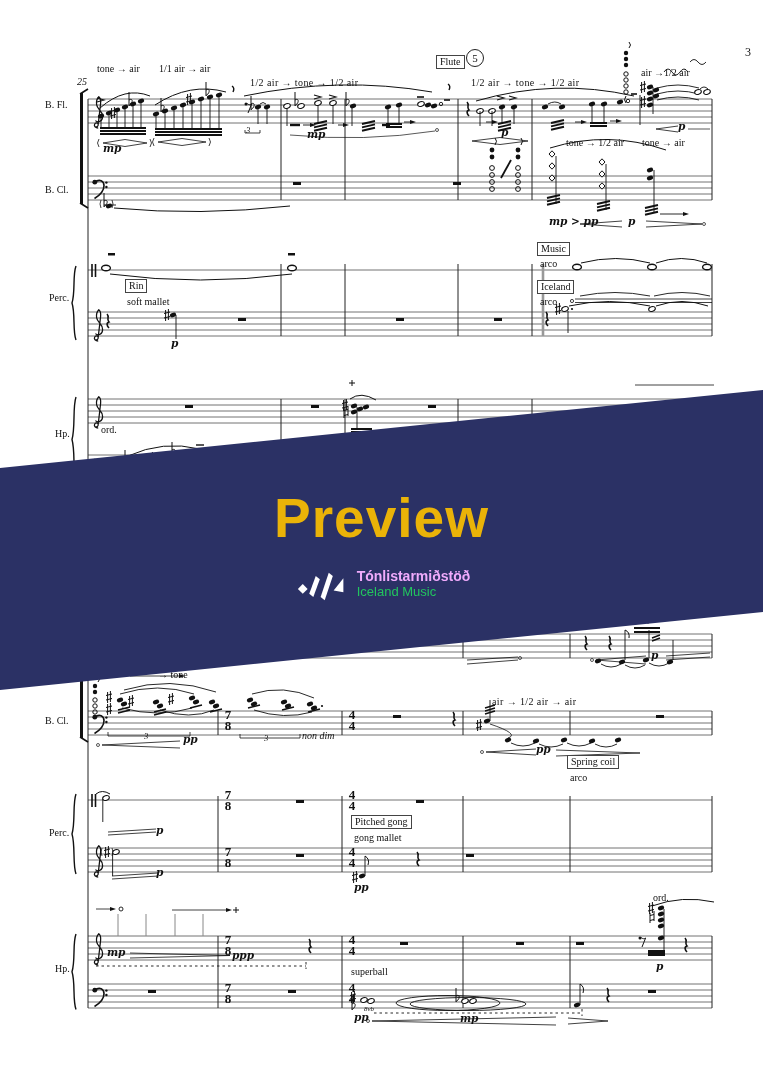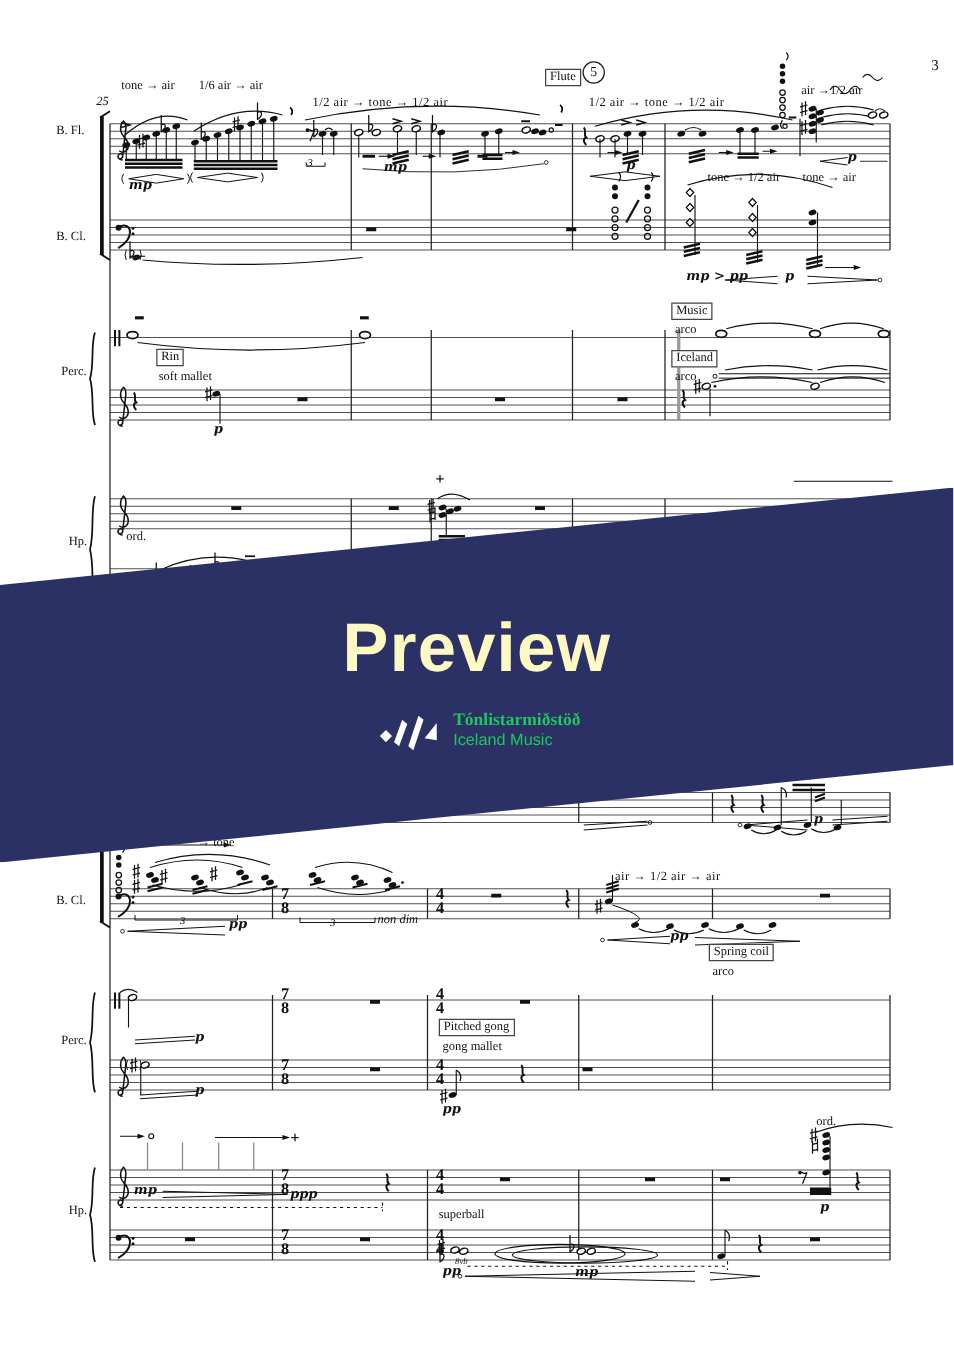--- a/index.html
+++ b/index.html
@@ -17,26 +17,26 @@
         line-height:11px;z-index:2}
   .tsig span{display:block}
   .tup{position:absolute;font-style:italic;font-size:8.5px;z-index:2}
   .pgnum{position:absolute;font-size:12px;z-index:2}
   .circnum{position:absolute;width:16px;height:16px;border:1.2px solid #222;border-radius:50%;
            text-align:center;line-height:16px;font-size:11px;background:#fff;z-index:2}
   .oct{position:absolute;font-style:italic;font-size:7px;z-index:2}
   
   #banner{position:absolute;left:0;top:390px;width:763px;height:300px;background:#2b3165;
           clip-path:polygon(0 26%,100% 0%,100% 74%,0 100%);z-index:10}
-  #banner .title{position:absolute;left:0;right:0;top:96px;text-align:center;color:#fef9c3;
+  #banner .title{position:absolute;left:0;right:0;top:96px;text-align:center;color:#eab308;
                  font-family:"Liberation Sans",sans-serif;font-weight:bold;font-size:55px;letter-spacing:1px}
   .logoRow{position:absolute;left:0;right:0;top:176px;display:flex;justify-content:center;
            align-items:center;gap:12px}
   .logoText{display:flex;flex-direction:column;line-height:15px}
-  .logoText .l1{color:#22c55e;font-family:Liberation Serif, serif;font-weight:bold;font-size:14px}
+  .logoText .l1{color:#f0abfc;font-family:Liberation Sans, sans-serif;font-weight:bold;font-size:14px}
   .logoText .l2{color:#22c55e;font-family:"Liberation Sans",sans-serif;font-size:13px}
 </style>
 </head>
 <body>
 
 <div id="page">
 
 <svg id="gfx" width="763" height="1080" viewBox="0 0 763 1080">
   <defs>
     <g id="nh">
@@ -521,21 +521,21 @@
   </g>
 </svg>
 
 <span class="pgnum" style="left:745px;top:45px">3</span>
 <span class="tup" style="left:77px;top:76px;font-size:10px">25</span>
 
 <span class="t" style="left:436px;top:55px"><span class="box">Flute</span></span>
 <span class="circnum" style="left:466px;top:49px">5</span>
 
 <span class="t" style="left:97px;top:63px">tone → air</span>
-<span class="t" style="left:159px;top:63px">1/6 air → air</span>
+<span class="t" style="left:159px;top:63px">1/1 air → air</span>
 <span class="t sp" style="left:250px;top:77px">1/2 air → tone → 1/2 air</span>
 <span class="t sp" style="left:471px;top:77px">1/2 air → tone → 1/2 air</span>
 <span class="t" style="left:641px;top:67px">air →1/2 air</span>
 <span class="t" style="left:566px;top:137px">tone → 1/2 air</span>
 <span class="t" style="left:642px;top:137px">tone → air</span>
 <span class="t" style="left:158px;top:669px">→ tone</span>
 <span class="t sp" style="left:492px;top:696px">air → 1/2 air → air</span>
 
 <span class="inst" style="left:45px;top:99px">B. Fl.</span>
 <span class="inst" style="left:45px;top:184px">B. Cl.</span>

